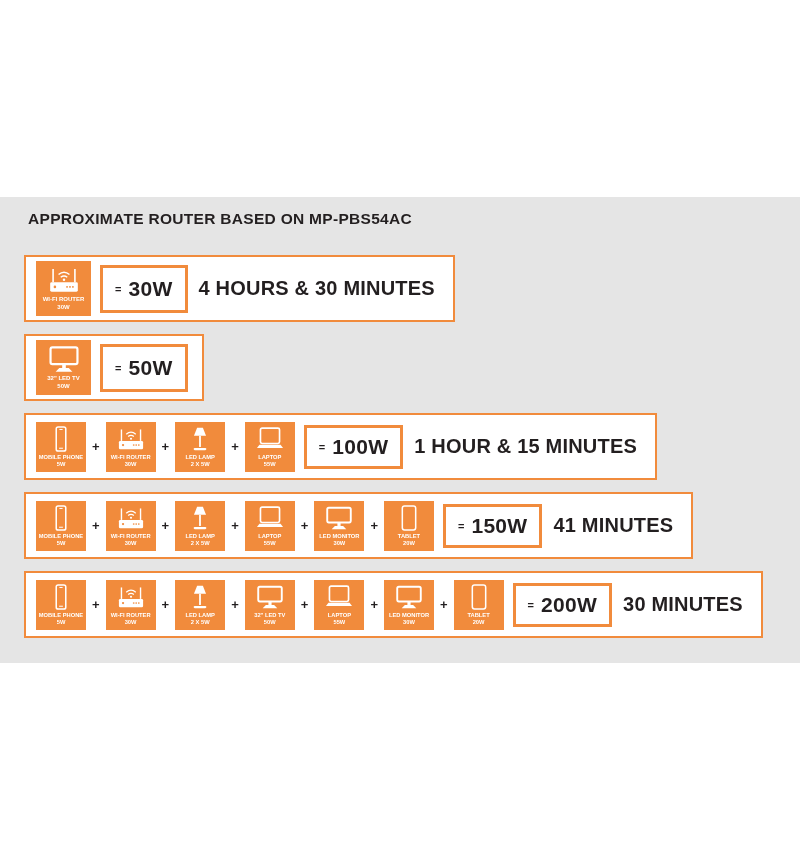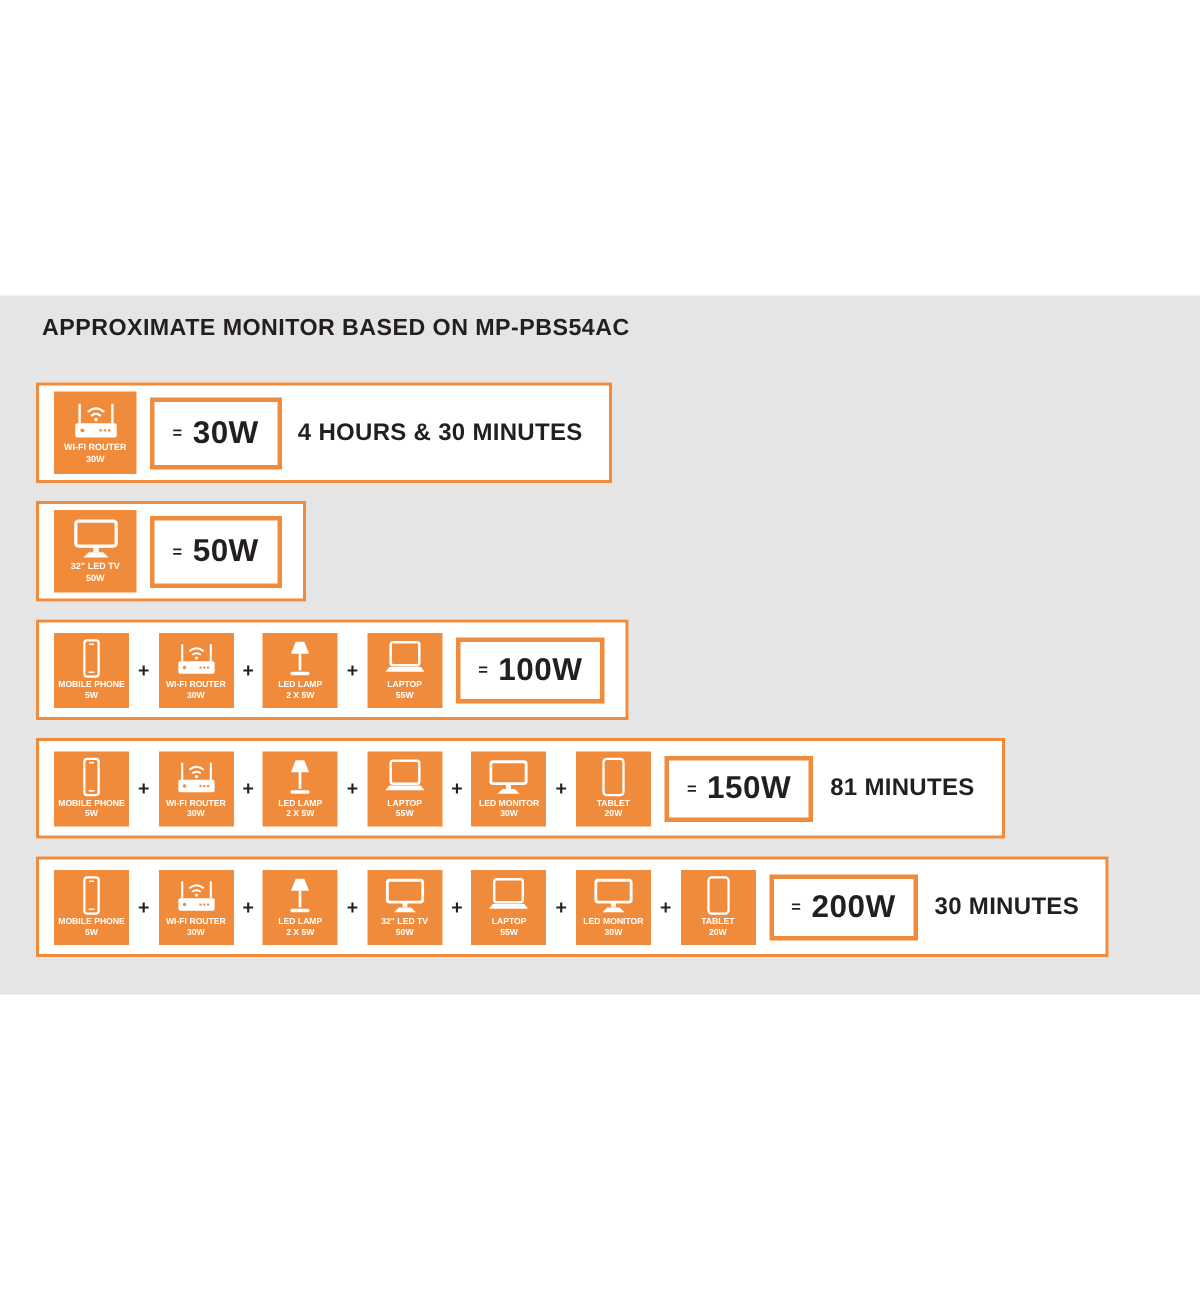--- a/index.html
+++ b/index.html
@@ -101,35 +101,35 @@
     margin-right:7px;
     color:var(--text,#231F20);
   }
   .watt{
     font-size:21px;
     font-weight:bold;
     letter-spacing:0.3px;
     color:var(--text,#231F20);
   }
   .runtime{
-    font-size:16px;
+    font-size:20px;
     font-weight:bold;
     letter-spacing:0.2px;
     margin-left:11px;
     margin-right:4px;
     white-space:nowrap;
     color:var(--text,#231F20);
   }
 </style>
 </head>
 <body style="--orange: #F18B3C; --panel: #E5E5E5; --text: #231F20;">
 
 <div class="page">
   <div class="panel">
-    <h1 class="title">APPROXIMATE MONITOR BASED ON MP-PBS54AC</h1>
+    <h1 class="title">APPROXIMATE ROUTER BASED ON MP-PBS54AC</h1>
     <div class="rows">
         <div class="row">
           <div class="tile">
             <span class="tile-icon">
               <svg viewBox="0 0 48 44">
                 <line x1="9" y1="7" x2="9" y2="25" stroke="#fff" stroke-width="2.2"></line>
                 <line x1="39" y1="7" x2="39" y2="25" stroke="#fff" stroke-width="2.2"></line>
                 <path d="M16.5 14.5 Q24 8 31.5 14.5" fill="none" stroke="#fff" stroke-width="2"></path>
                 <path d="M19.5 18.2 Q24 14.6 28.5 18.2" fill="none" stroke="#fff" stroke-width="2"></path>
                 <circle cx="24" cy="21.6" r="1.7" fill="#fff"></circle>
@@ -229,20 +229,21 @@
             </span>
             <div class="tile-label">
               <div>LAPTOP</div>
               <div>55W</div>
             </div>
           </div>
           <div class="wattbox">
             <span class="eq">=</span>
             <span class="watt">100W</span>
           </div>
+          <div class="runtime">1 HOUR &amp; 15 MINUTES</div>
         </div>
         <div class="row compact">
           <div class="tile">
             <span class="tile-icon">
               <svg viewBox="0 0 48 44">
                 <rect x="16.5" y="3" width="15" height="38" rx="3" fill="none" stroke="#fff" stroke-width="2.4"></rect>
                 <line x1="21.5" y1="7" x2="26.5" y2="7" stroke="#fff" stroke-width="1.6"></line>
                 <line x1="21" y1="36.5" x2="27" y2="36.5" stroke="#fff" stroke-width="1.6"></line>
               </svg>
             </span>
@@ -322,21 +323,21 @@
             </span>
             <div class="tile-label">
               <div>TABLET</div>
               <div>20W</div>
             </div>
           </div>
           <div class="wattbox">
             <span class="eq">=</span>
             <span class="watt">150W</span>
           </div>
-          <div class="runtime">81 MINUTES</div>
+          <div class="runtime">41 MINUTES</div>
         </div>
         <div class="row compact">
           <div class="tile">
             <span class="tile-icon">
               <svg viewBox="0 0 48 44">
                 <rect x="16.5" y="3" width="15" height="38" rx="3" fill="none" stroke="#fff" stroke-width="2.4"></rect>
                 <line x1="21.5" y1="7" x2="26.5" y2="7" stroke="#fff" stroke-width="1.6"></line>
                 <line x1="21" y1="36.5" x2="27" y2="36.5" stroke="#fff" stroke-width="1.6"></line>
               </svg>
             </span>

